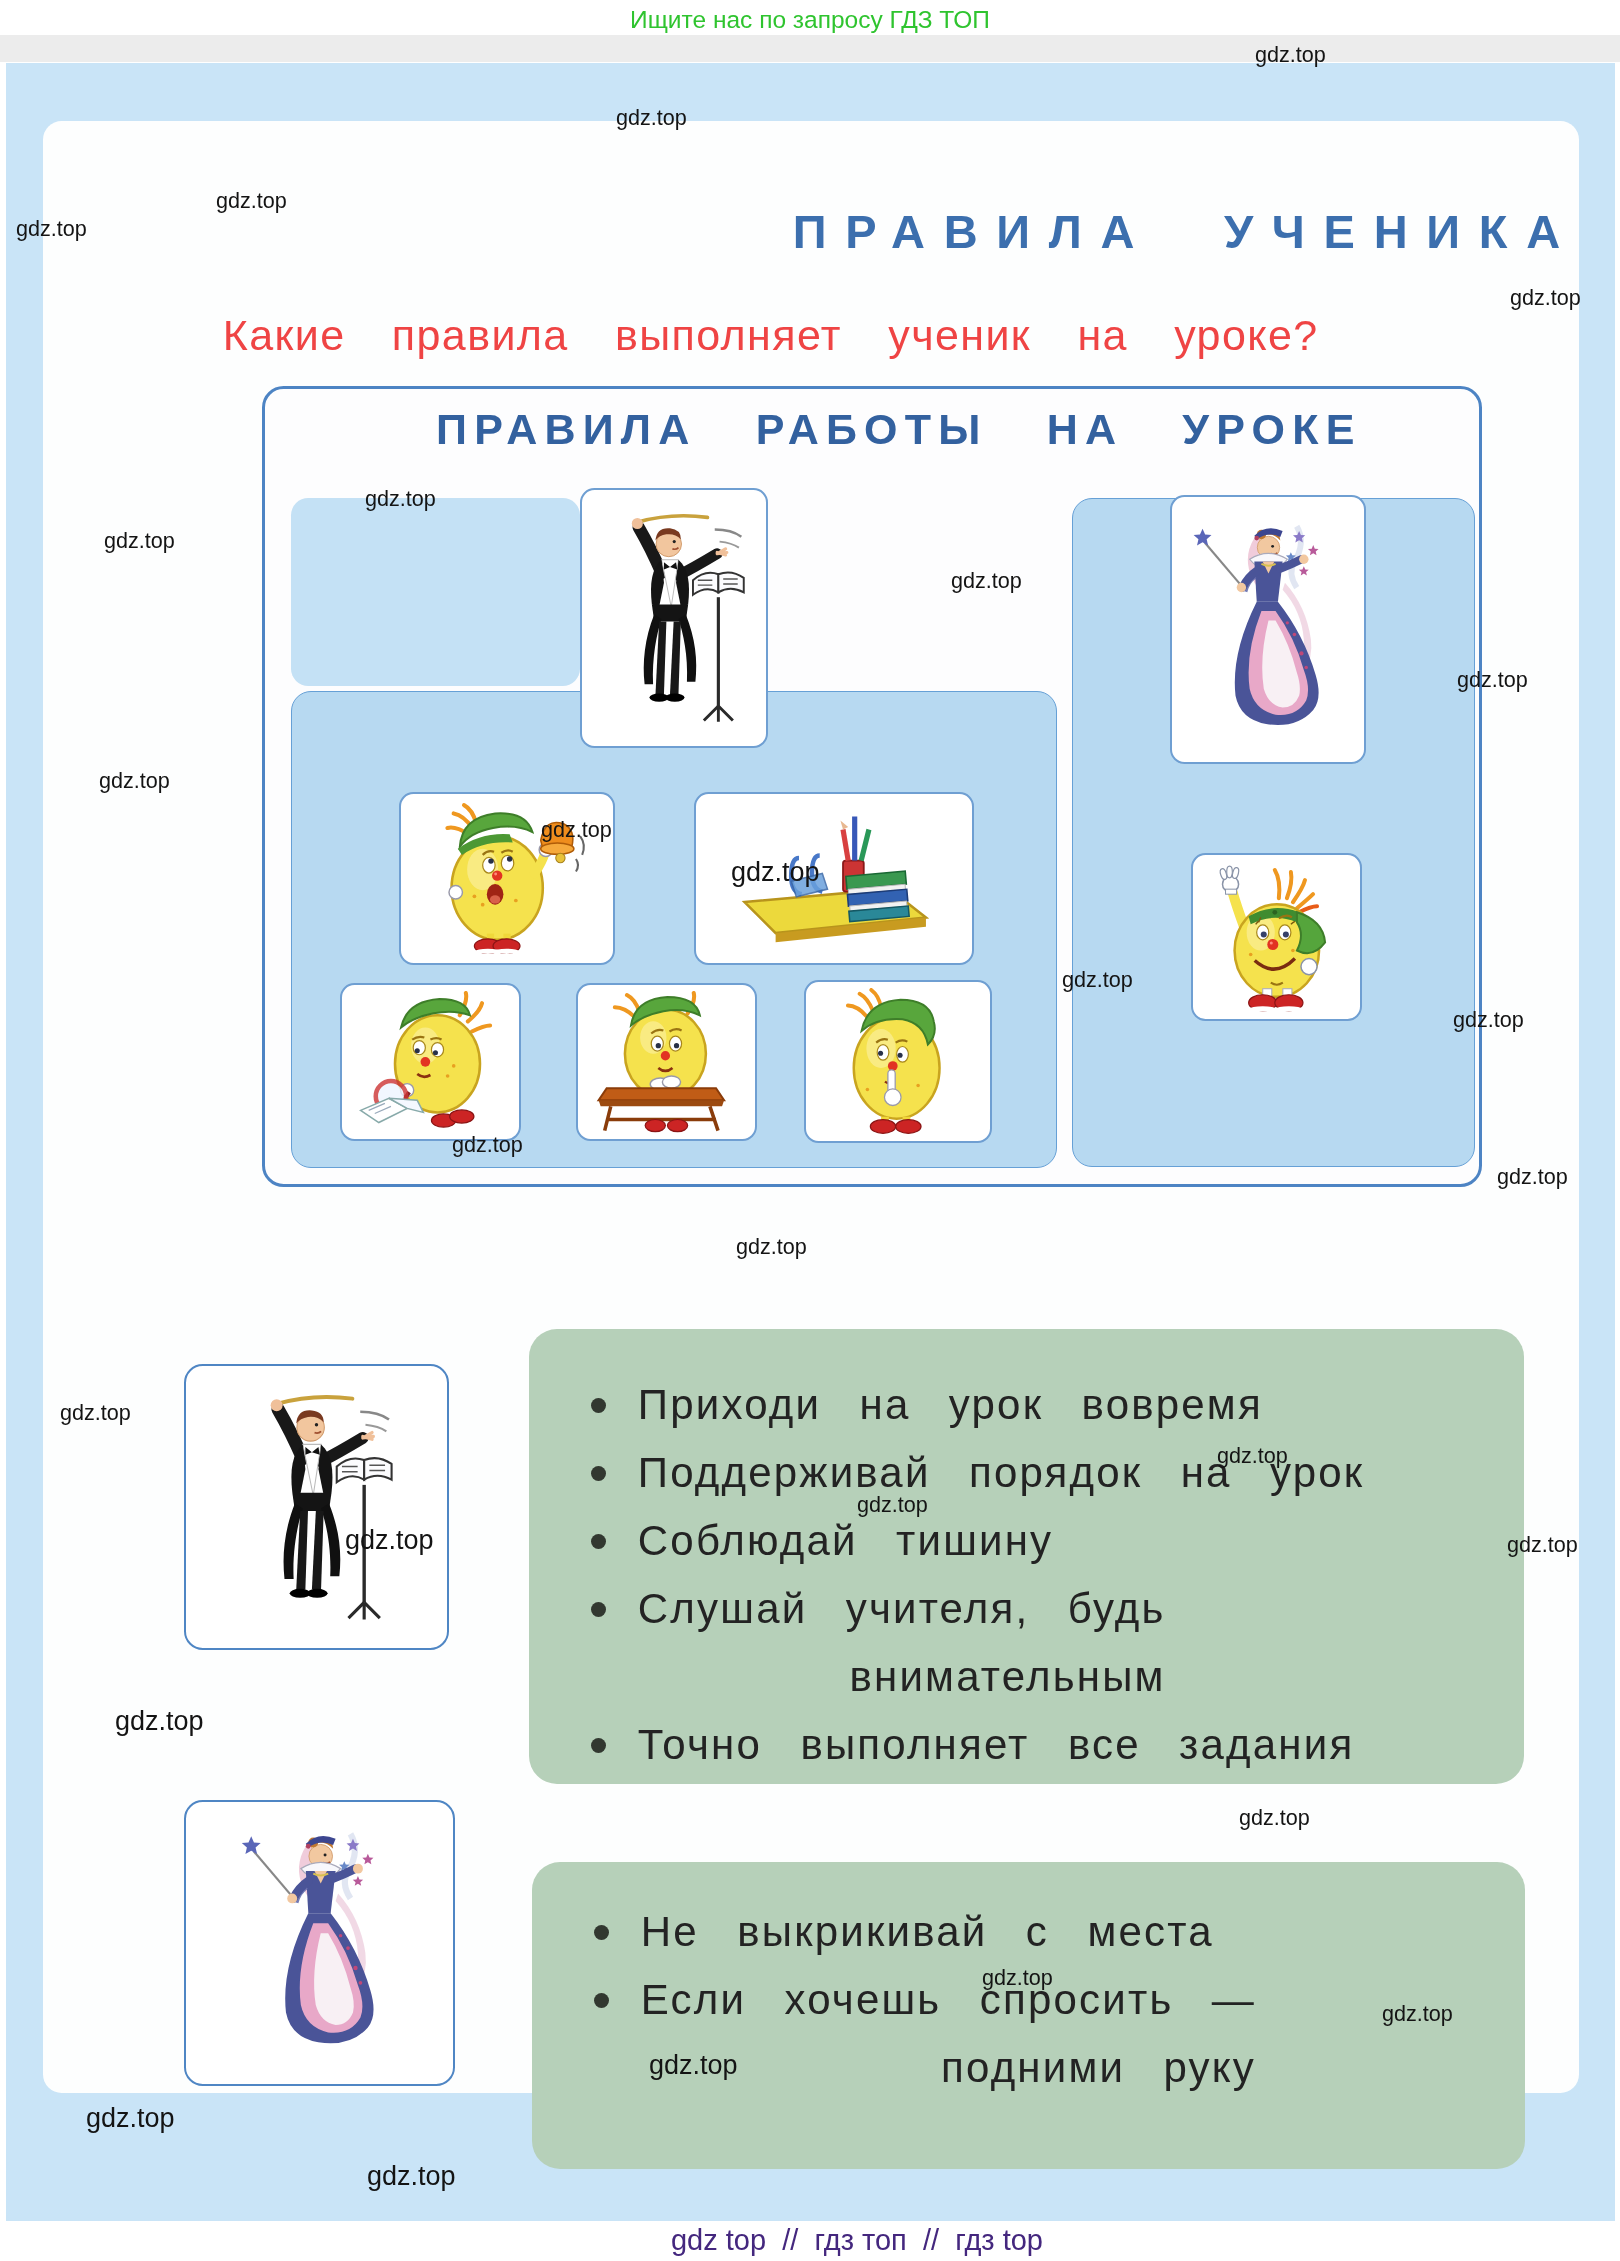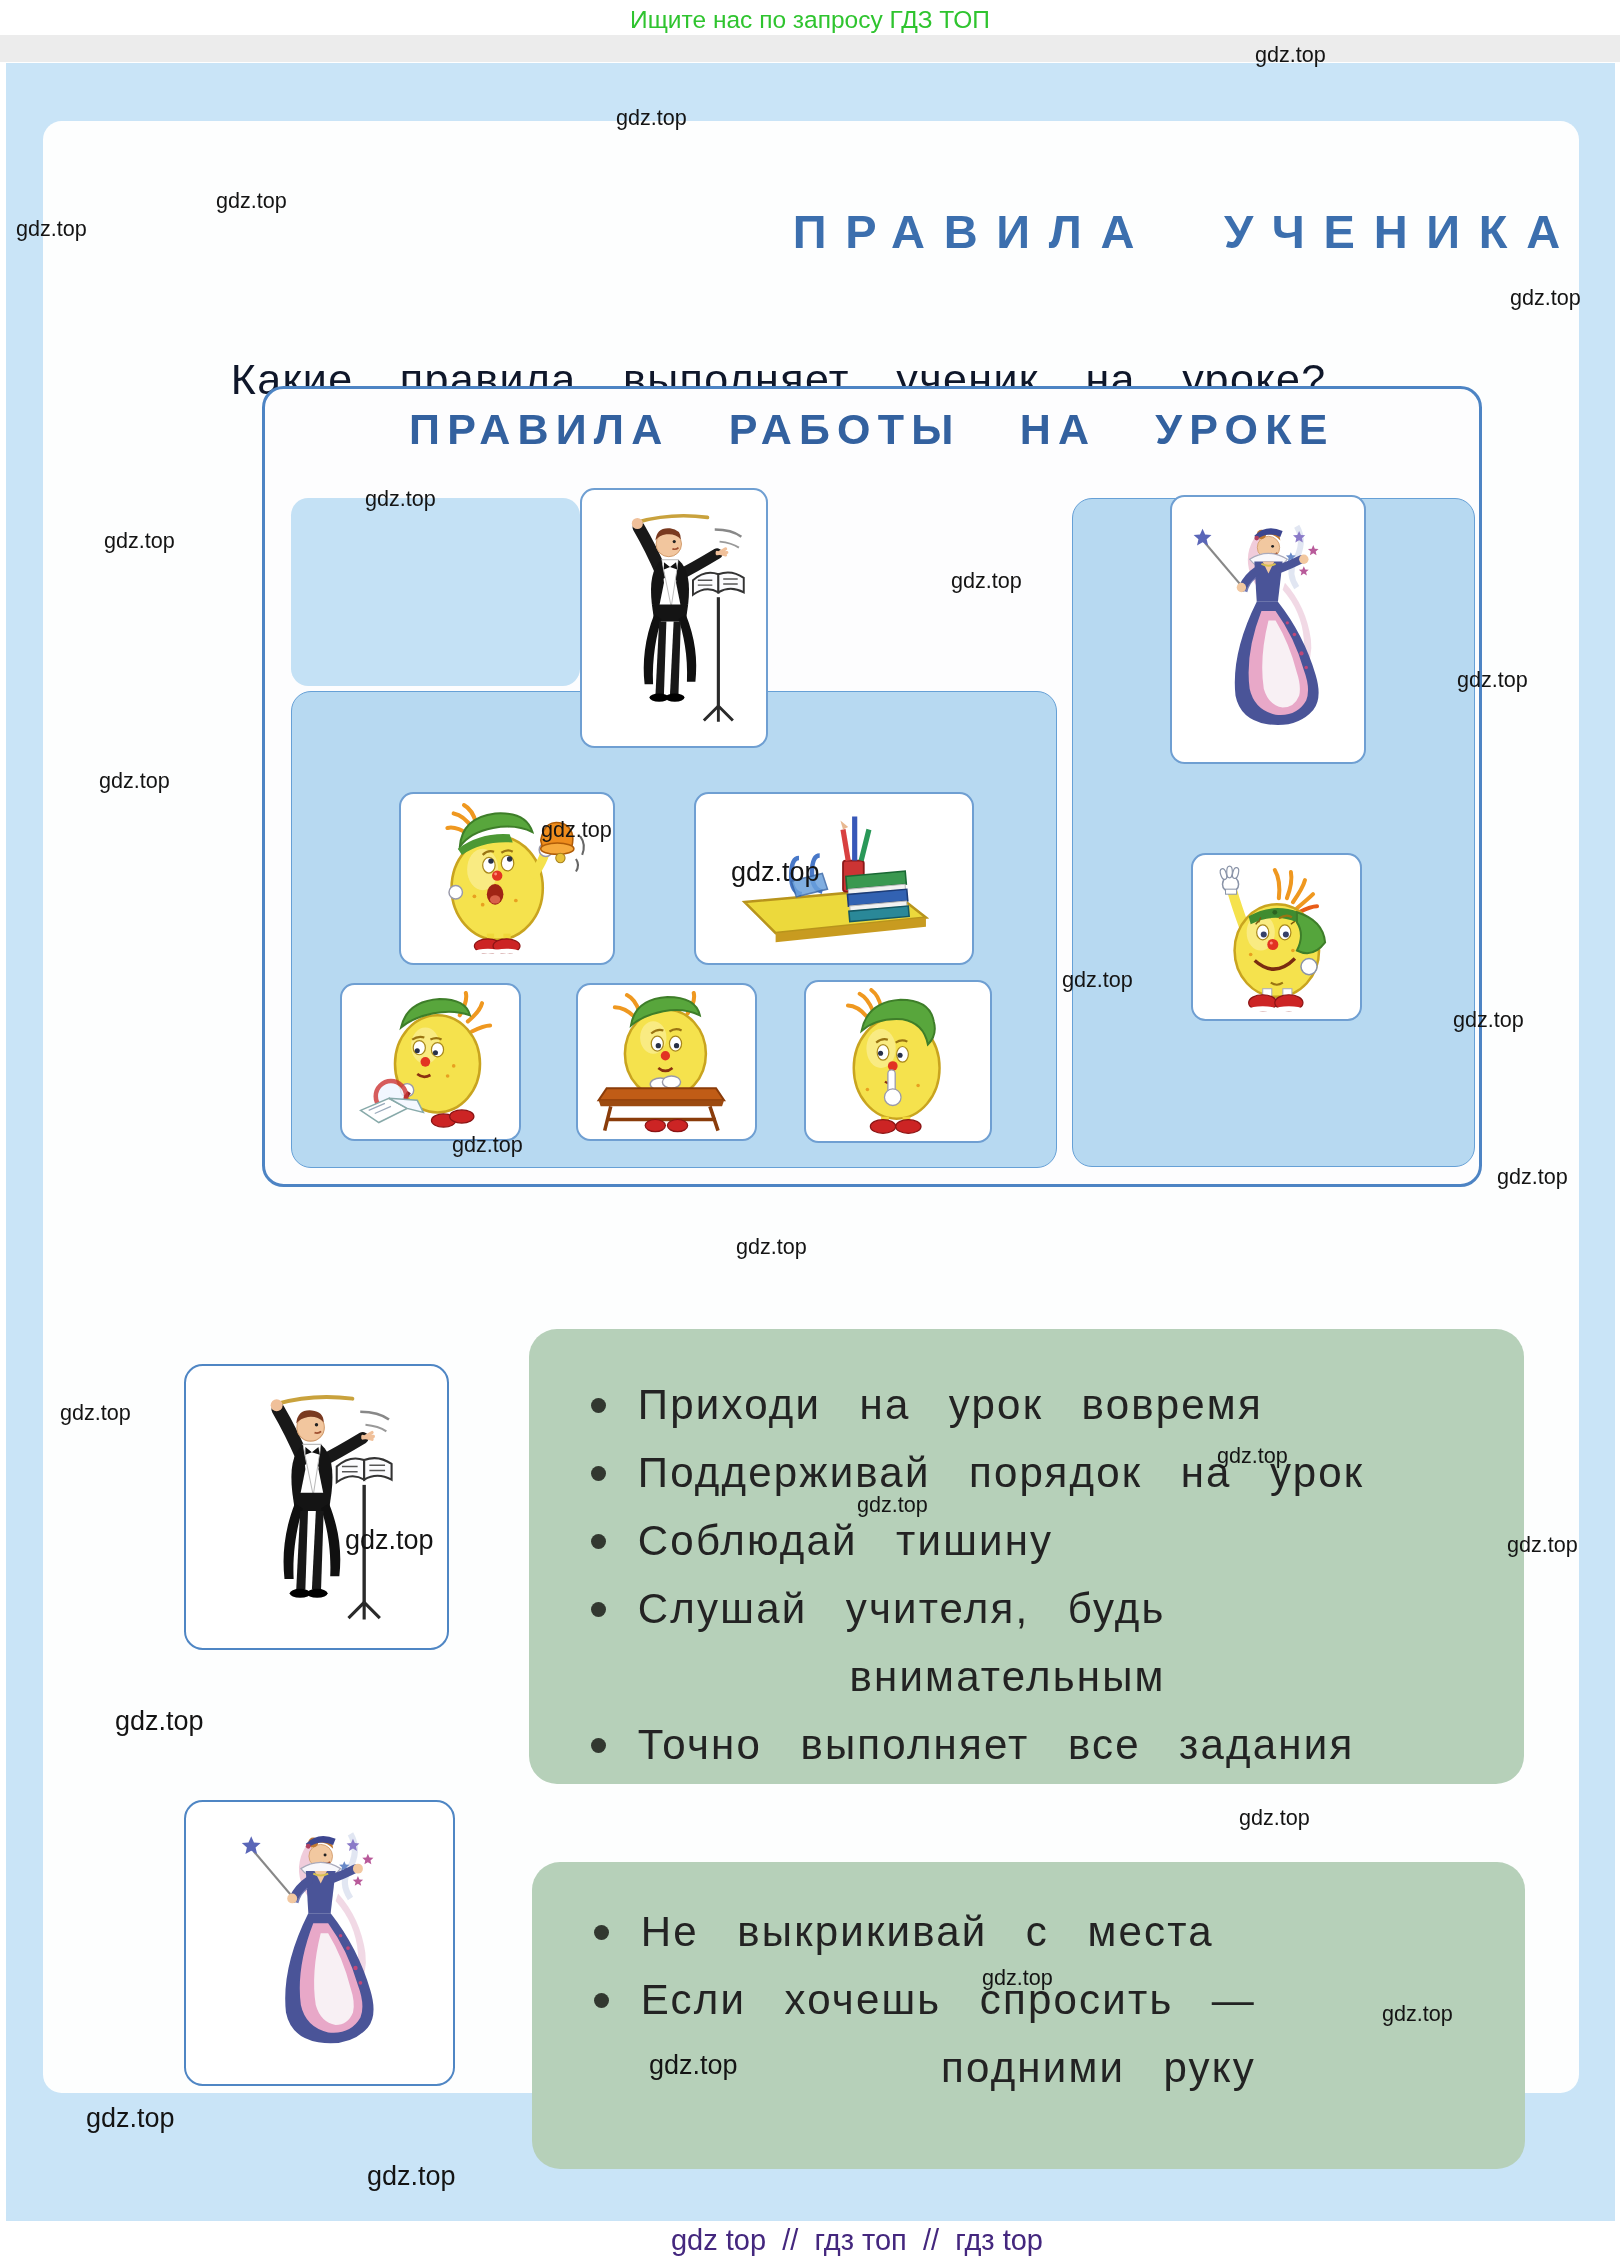--- a/index.html
+++ b/index.html
@@ -9,26 +9,26 @@
   }
   .abs{position:absolute;}
   
   .banner{top:5.8px;left:0;width:100%;text-align:center;font-size:24.5px;font-weight:400;color:#2fc42f;}
   .grayband{top:35px;left:0;width:100%;height:27px;background:#ececec;}
   
   .bluepage{left:5.8px;top:63px;width:1609px;height:2158px;background:#c9e4f7;}
   .panel{left:37px;top:58px;width:1536px;height:1972px;background:#fdfefe;border-radius:18.7px;}
   .title{left:0;top:83px;width:100%;text-align:right;font-size:47px;font-weight:700;
          color:#3c6fae;letter-spacing:18.7px;word-spacing:39px;}
-  .question{left:188px;top:190px;font-size:43px;color:#0f172a;letter-spacing:1.4px;word-spacing:33px;margin-top:44px;}
+  .question{left:180px;top:190px;font-size:43px;color:#ef4444;letter-spacing:1.4px;word-spacing:33px;}
   
   .bigbox{left:219px;top:265px;width:1214px;height:795px;background:#fdfdfe;
           border:3.6px solid #4d84c4;border-radius:21.6px;}
   .bigbox-heading{left:0;top:16px;width:100%;text-align:center;font-size:43px;font-weight:700;
-          color:#33619f;letter-spacing:7.2px;word-spacing:40px;}
+          color:#33619f;letter-spacing:7.2px;word-spacing:40px;padding-left:27px;}
   .strip{left:26px;top:109px;width:289px;height:188px;background:#c4e1f5;border-radius:17.3px;}
   .innerbox{background:#b7d9f1;border:1.4px solid #66a0d6;border-radius:20px;}
   .leftbox{left:26px;top:302px;width:764px;height:475px;}
   .rightbox{left:807px;top:109px;width:401px;height:667px;}
   .card{background:#ffffff;border:2.2px solid #6f9fd2;border-radius:14.4px;box-sizing:border-box;
         display:flex;align-items:center;justify-content:center;overflow:hidden;}
   .card svg{width:92%;height:92%;}
   
   .card2{background:#ffffff;border:2.9px solid #4f86c4;border-radius:18.7px;box-sizing:border-box;
          display:flex;align-items:center;justify-content:center;}

